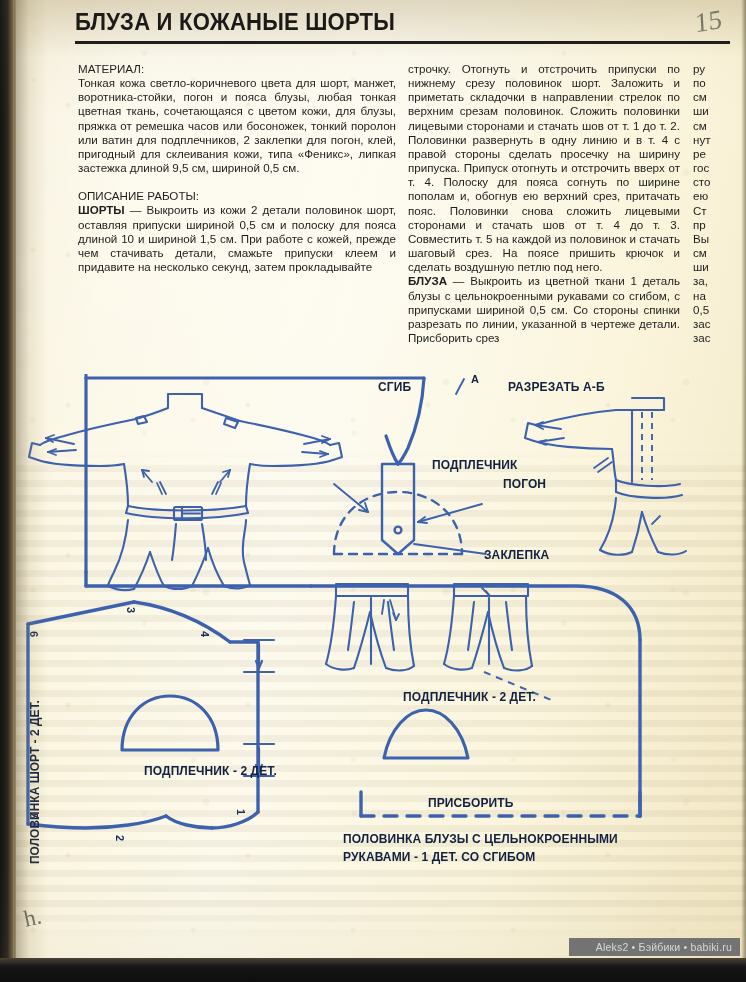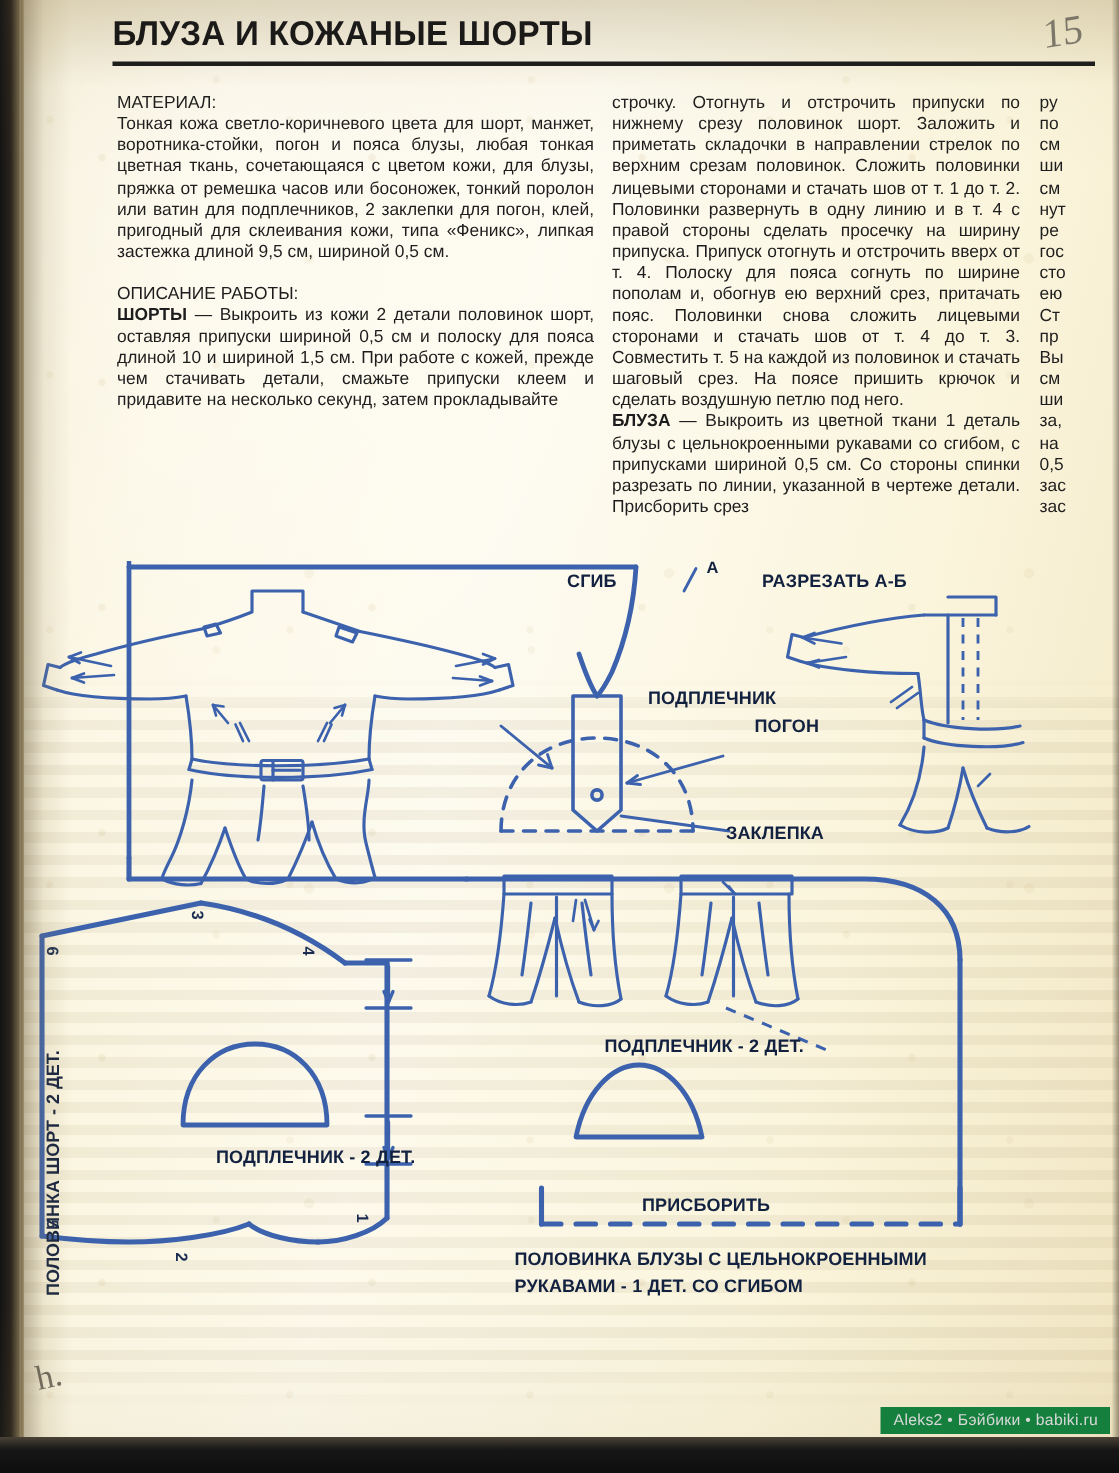--- a/index.html
+++ b/index.html
@@ -140,24 +140,24 @@
   .ptnum{
     position:absolute;
     font-size:11px;font-weight:700;color:#1b2d52;
     font-family:"Liberation Sans", sans-serif;
   }
   .ptnum.r90{transform:rotate(90deg);}
 
   
   .watermark{
     position:absolute;right:6px;bottom:26px;
-    background:#15803d;
+    background:#737373;
     color:#d8d8d8;
     font-size:10.5px;
-    padding:3px 8px 3px 9px;
+    padding:3px 8px 3px 27px;
     letter-spacing:.2px;
     font-family:"Liberation Sans", sans-serif;
     white-space:nowrap;
     text-align:center;
   }
 
   
   .scanfuzz{
     position:absolute;inset:0;pointer-events:none;
     background:linear-gradient(180deg, rgba(140,120,75,.05) 0%, rgba(140,120,75,0) 12%, rgba(140,120,75,0) 88%, rgba(140,120,75,.08) 100%);

